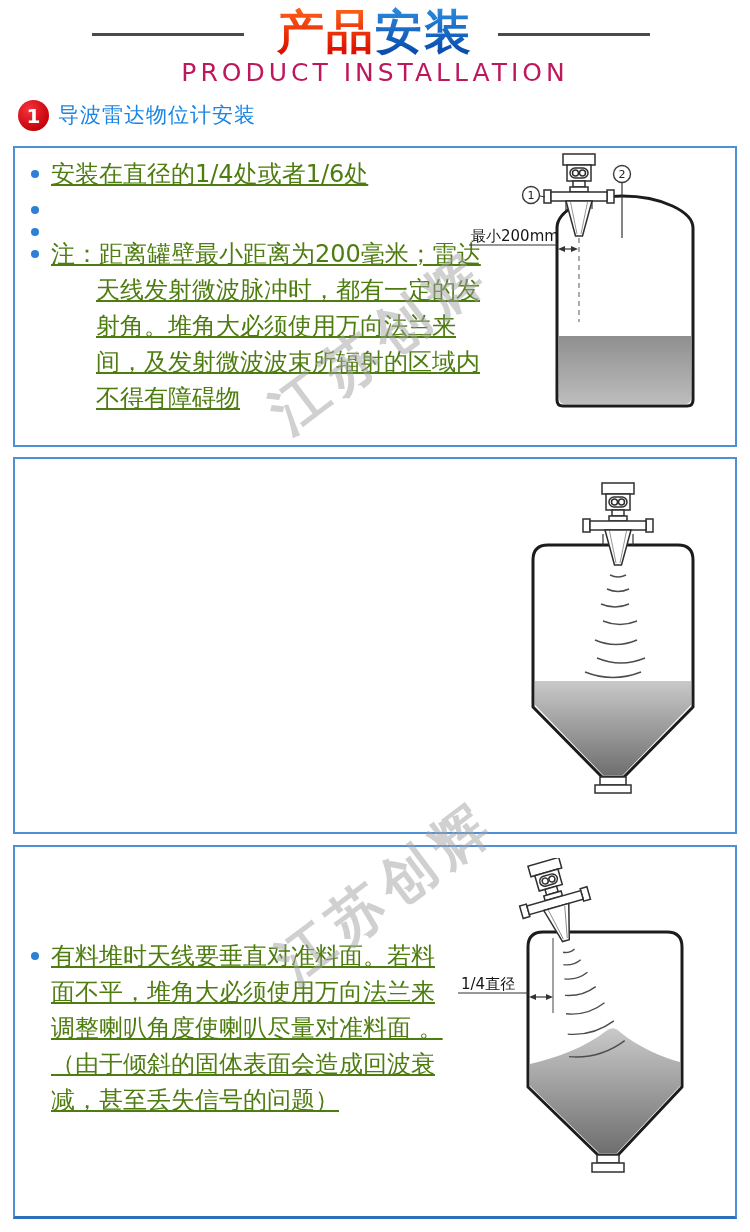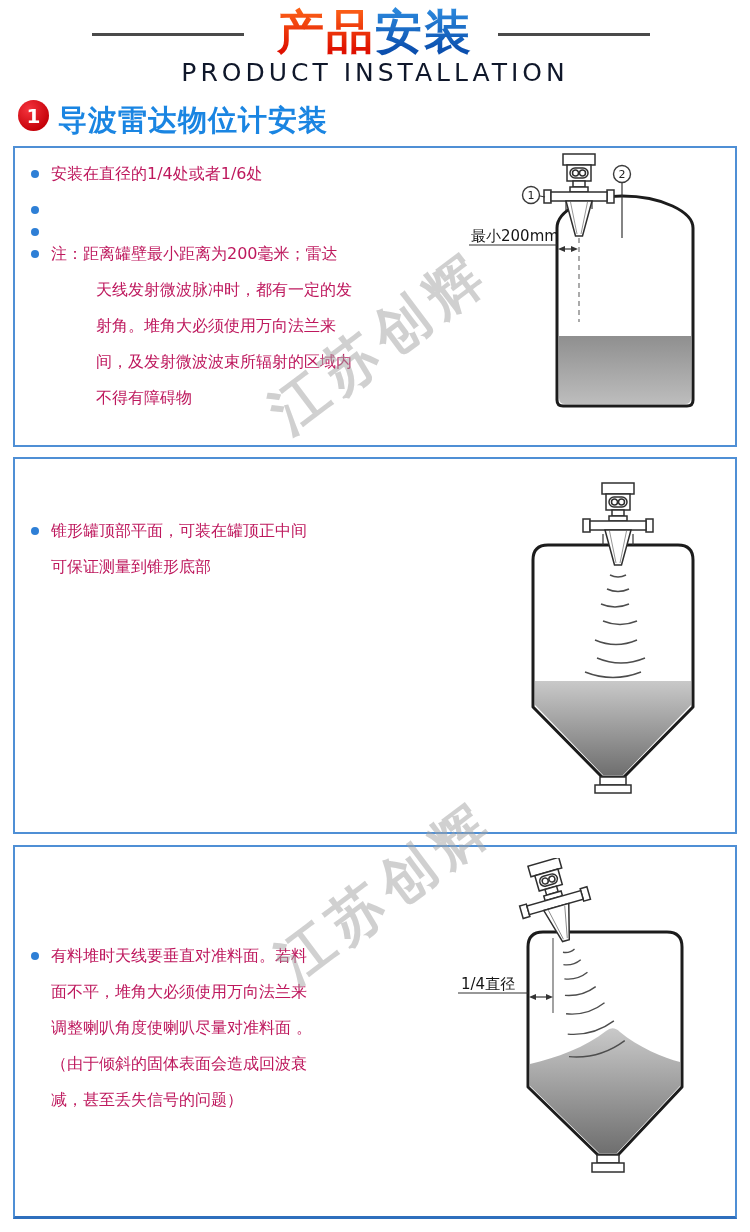--- a/index.html
+++ b/index.html
@@ -11,36 +11,36 @@
   .hdr-line { position:absolute; top:33px; height:3px; background:#4a4a4a; }
   .hdr-line.left  { left:92px;  width:152px; }
   .hdr-line.right { left:498px; width:152px; }
   .main-title { position:absolute; left:0; top:6px; width:750px; text-align:center;
                 font-size:47px; font-weight:bold; letter-spacing:2px; line-height:52px; }
   .t-red  { color:#e8380d; background:linear-gradient(180deg,#ff6a1a 0%,#df1000 85%);
             -webkit-background-clip:text; background-clip:text; -webkit-text-fill-color:transparent; }
   .t-blue { color:#1763be; background:linear-gradient(180deg,#2f8fe2 0%,#0b4fae 85%);
             -webkit-background-clip:text; background-clip:text; -webkit-text-fill-color:transparent; }
   .subtitle { position:absolute; left:0; top:58px; width:750px; text-align:center;
-              font-size:25px; letter-spacing:4px; color:#0f172a; font-weight:500; }
+              font-size:25px; letter-spacing:4px; color:#be185d; font-weight:500; }
 
   
   .num-badge { position:absolute; left:18px; top:100px; width:31px; height:31px; border-radius:50%;
                background:radial-gradient(circle at 35% 30%, #f5333d, #c40008 75%);
                color:#fff; font-weight:bold; font-size:20px; display:flex; align-items:center; justify-content:center; }
-  .section-title { position:absolute; left:58px; top:101px; font-size:29px; font-weight:bold; color:#1a85e2; letter-spacing:1px; }
+  .section-title { position:absolute; left:58px; top:101px; font-size:21px; font-weight:normal; color:#1a85e2; letter-spacing:1px; }
 
   
   .panel { position:absolute; left:13px; width:724px; border:2px solid #4f8fd5; background:#fff; }
   .panel.p1 { top:146px; height:301px; }
   .panel.p2 { top:457px; height:377px; }
   .panel.p3 { top:845px; height:374px; border-bottom-width:3px; border-bottom-color:#2e6fbd; }
 
   
-  .text-block { position:absolute; color:#be185d; font-size:16px; line-height:36px; }
+  .text-block { position:absolute; color:#4d7c0f; font-size:24px; line-height:36px;text-decoration:underline; }
   .tb1 { left:28px; top:156px; width:435px; }
   .tb2 { left:28px; top:513px; width:460px; }
   .tb3 { left:28px; top:938px; width:440px;text-align:center; }
   .line { display:flex; align-items:flex-start; white-space:nowrap; }
   .line.indent { margin-left:45px; }
   .dot { flex:none; width:8px; height:8px; border-radius:50%; background:#2e7fd6; margin:14px 12px 0 3px; }
   .dot.hidden { visibility:hidden; }
   .txt { flex:none; }
 
   
@@ -105,30 +105,20 @@
         <span class="dot hidden"></span>
         <span class="txt">射角。堆角大必须使用万向法兰来</span>
       </div>
       <div class="line indent">
         <span class="dot hidden"></span>
         <span class="txt">间，及发射微波波束所辐射的区域内</span>
       </div>
       <div class="line indent">
         <span class="dot hidden"></span>
         <span class="txt">不得有障碍物</span>
-      </div>
-    </div>
-  <div class="text-block tb2">
-      <div class="line">
-        <span class="dot"></span>
-        <span class="txt">锥形罐顶部平面，可装在罐顶正中间</span>
-      </div>
-      <div class="line">
-        <span class="dot hidden"></span>
-        <span class="txt">可保证测量到锥形底部</span>
       </div>
     </div>
   <div class="text-block tb3">
       <div class="line">
         <span class="dot"></span>
         <span class="txt">有料堆时天线要垂直对准料面。若料</span>
       </div>
       <div class="line">
         <span class="dot hidden"></span>
         <span class="txt">面不平，堆角大必须使用万向法兰来</span>

